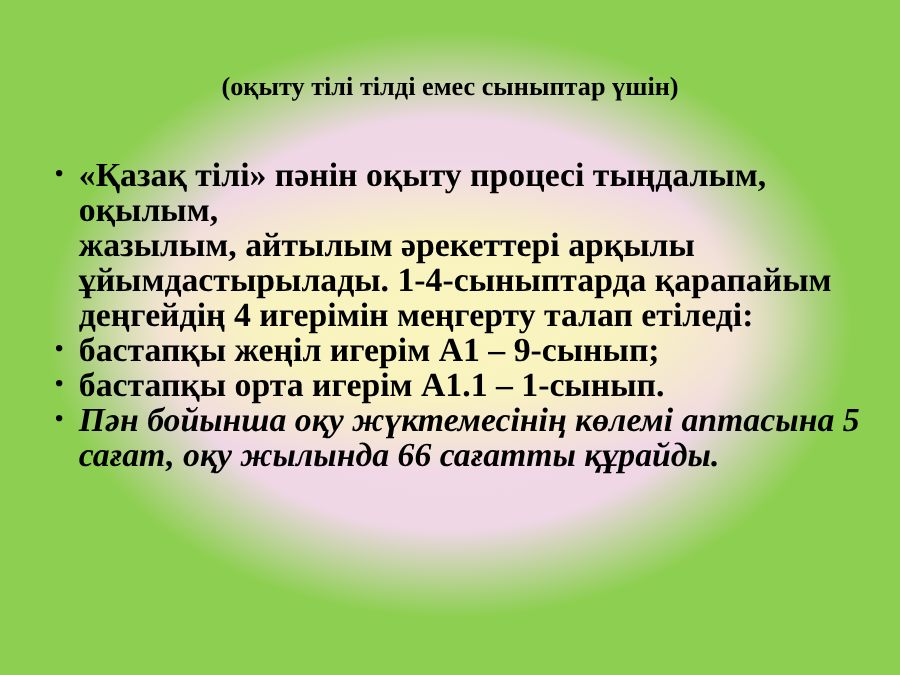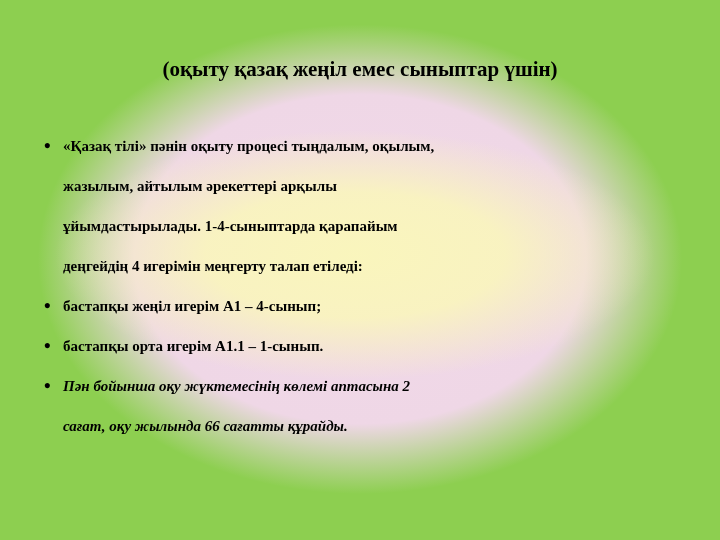--- a/index.html
+++ b/index.html
@@ -36,23 +36,23 @@
     white-space: pre-line;
   }
   ul.bullets {
     position: absolute;
     top: 126px;
     left: 42px;
     width: 648px;
     margin: 0;
     padding: 0;
     list-style: none;
-    font-size: 15px;
+    font-size: 27px;
     font-weight: bold;
-    line-height: 40px;
+    line-height: 28px;
   }
   ul.bullets li {
     position: relative;
     padding-left: 21px;
     margin: 0;
   }
   ul.bullets li::before {
     content: "\2022";
     position: absolute;
     left: 2px;
@@ -64,34 +64,34 @@
   }
   li.italic .btext {
     font-style: italic;
   }
 </style>
 </head>
 <body>
 
 <div class="slide">
   <div class="title">
-    <div>(оқыту қазақ жеңіл емес сыныптар үшін)</div>
+    <div>(оқыту тілі тілді емес сыныптар үшін)</div>
   </div>
 
   <ul class="bullets">
     <li>
       <span class="btext">«Қазақ тілі» пәнін оқыту процесі тыңдалым, оқылым,
 жазылым, айтылым әрекеттері арқылы
 ұйымдастырылады. 1-4-сыныптарда қарапайым
 деңгейдің 4 игерімін меңгерту талап етіледі:</span>
     </li>
     <li>
-      <span class="btext">бастапқы жеңіл игерім А1 – 4-сынып;</span>
+      <span class="btext">бастапқы жеңіл игерім А1 – 9-сынып;</span>
     </li>
     <li>
       <span class="btext">бастапқы орта игерім А1.1 – 1-сынып.</span>
     </li>
     <li class="italic">
-      <span class="btext">Пән бойынша оқу жүктемесінің көлемі аптасына 2
+      <span class="btext">Пән бойынша оқу жүктемесінің көлемі аптасына 5
 сағат, оқу жылында 66 сағатты құрайды.</span>
     </li>
   </ul>
 </div>
 
 </body></html>

